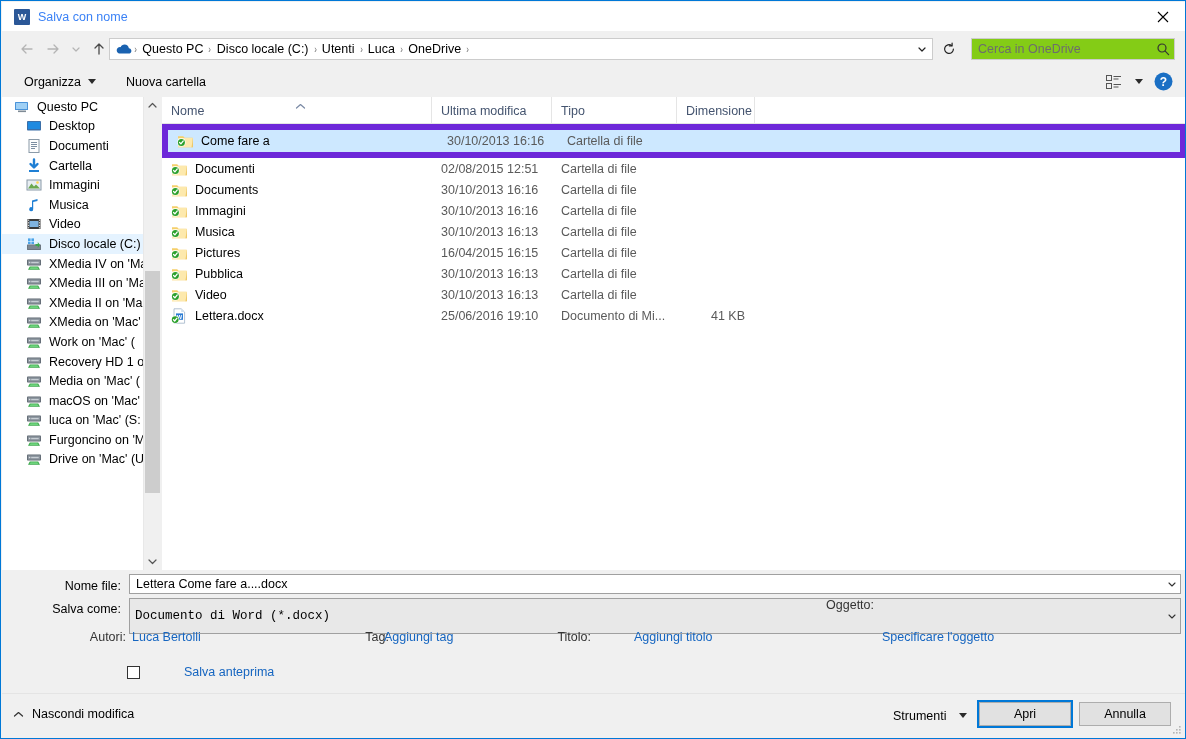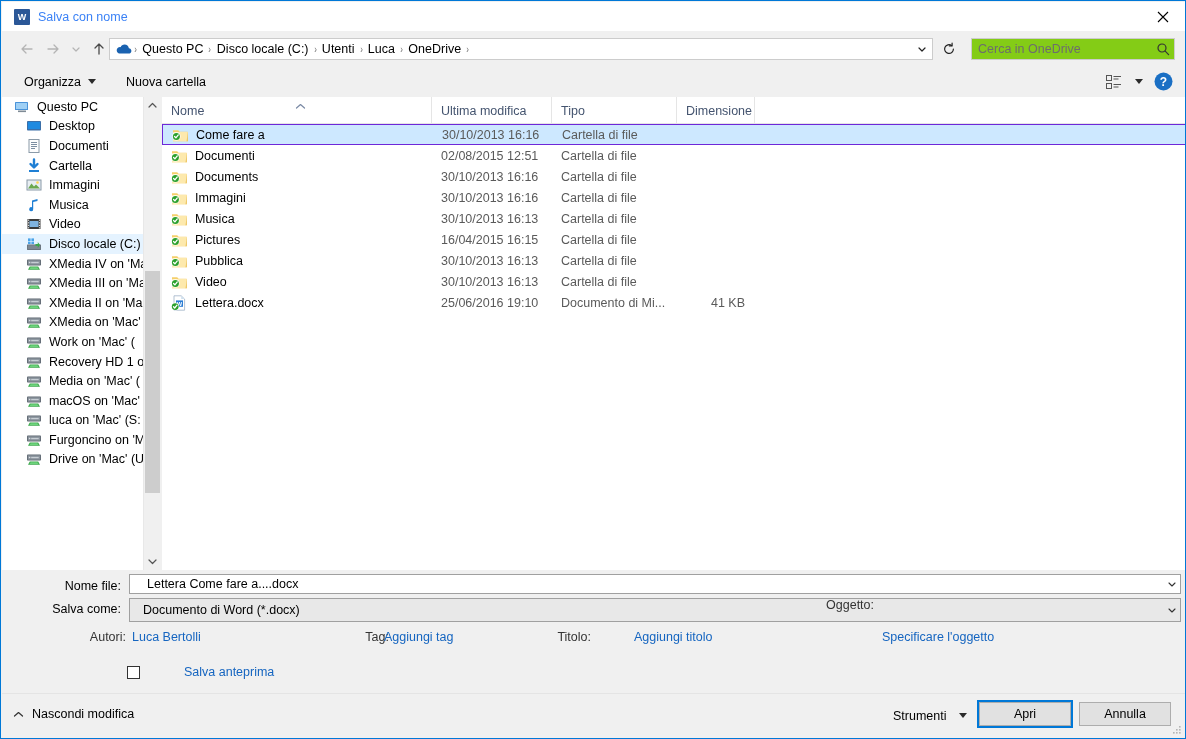--- a/index.html
+++ b/index.html
@@ -194,21 +194,21 @@
   .col.c-mod  { width: 120px; }
   .col.c-type { width: 125px; }
   .col.c-size { width: 78px; }
   #sort-arrow {
     position: absolute; left: 133px; top: 2px;
   }
   .frow {
     height: 21px; display: flex; align-items: center;
     font-size: 12.5px;
   }
-  .frow.selected { background: #cde8ff; border: 1px solid #6d28d9; height: 21px; }
+  .frow.selected { background: #cde8ff; border: 6px solid #6d28d9; height: 34px; }
   .fcell { display: flex; align-items: center; height: 100%; }
   .fc-name { width: 270px; padding-left: 9px; color: #000; }
   .fc-mod  { width: 120px; padding-left: 9px; color: #5a5a5a; }
   .fc-type { width: 125px; padding-left: 9px; color: #5a5a5a; }
   .fc-size { width: 78px; padding-right: 10px; color: #5a5a5a; justify-content: flex-end; }
   .file-ico { width: 17px; height: 16px; margin-right: 7px; flex: none; position: relative; }
 
   
   #form-area {
     position: absolute; left: 1px; top: 569px;
@@ -222,29 +222,29 @@
   #lbl-nome { left: 20px; top: 578px; width: 100px; }
   #lbl-salva { left: 20px; top: 601px; width: 100px; }
   #inp-nome {
     position: absolute; left: 128px; top: 573px;
     width: 1052px; height: 20px;
     background: #fff; border: 1px solid #a0a0a0;
     display: flex; align-items: center;
   }
   #inp-nome input {
     border: none; outline: none; background: transparent;
-    flex: 1; padding-left: 17px; font-size: 12.5px;
+    flex: 1; padding-left: 6px; font-size: 12.5px;
     font-family: "Liberation Sans", sans-serif; color: #000;
   }
   #inp-salva {
     position: absolute; left: 128px; top: 597px;
-    width: 1052px; height: 24px;
+    width: 1052px; height: 36px;
     background: #e8e8e8; border: 1px solid #a0a0a0;
     display: flex; align-items: center;
-    font-size: 12.5px; padding-left: 13px; color: #000;
+    font-size: 12.5px; padding-left: 5px; color: #000; font-family: Liberation Mono, monospace;
   }
   .combo-caret {
     width: 17px; display: flex; align-items: center; justify-content: center;
     flex: none;
   }
 
   .meta-label {
     position: absolute; font-size: 12.5px; color: #333; text-align: right;
   }
   .meta-value {

